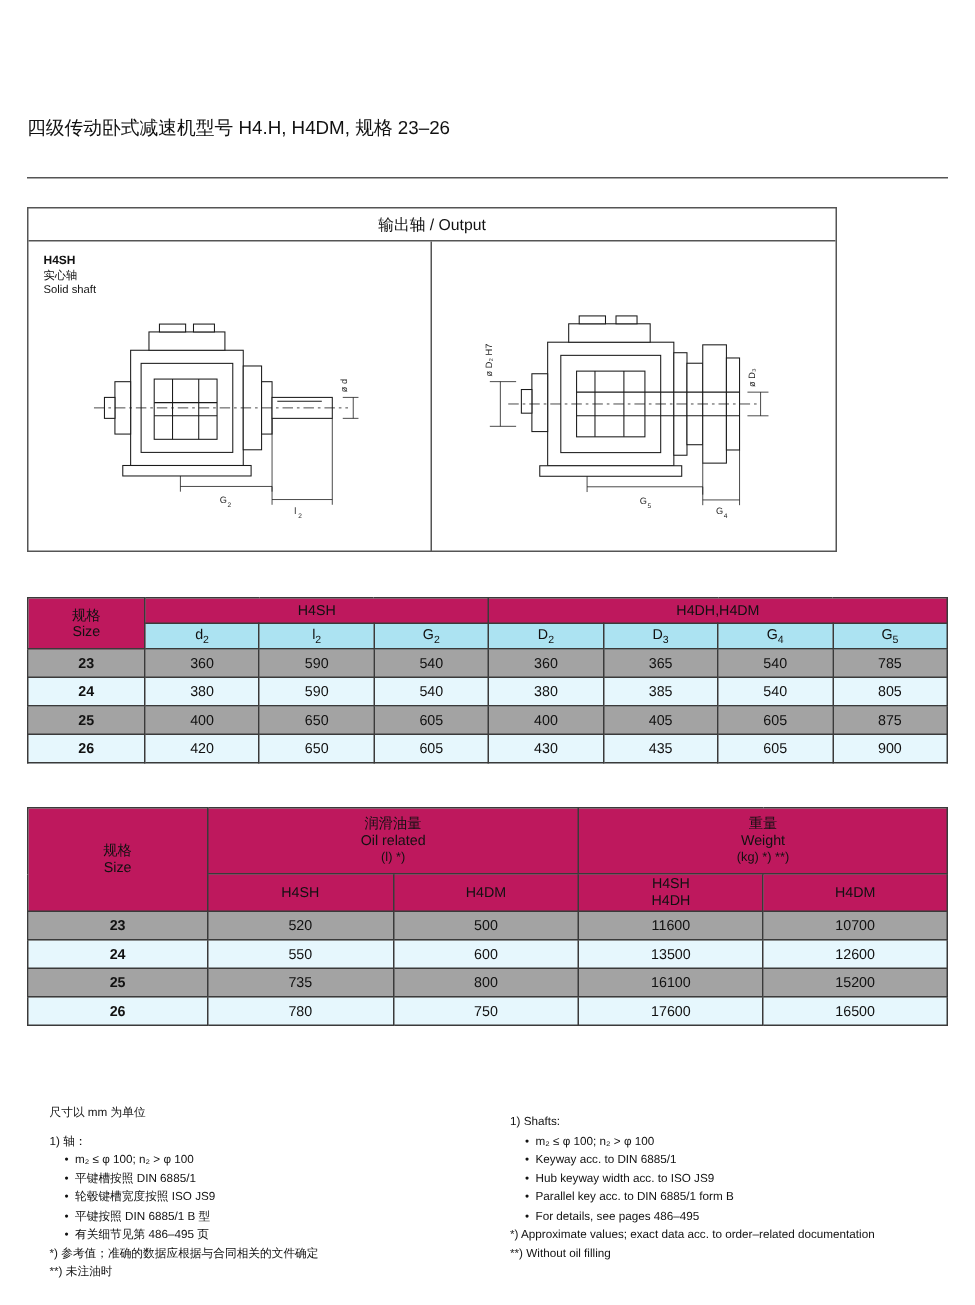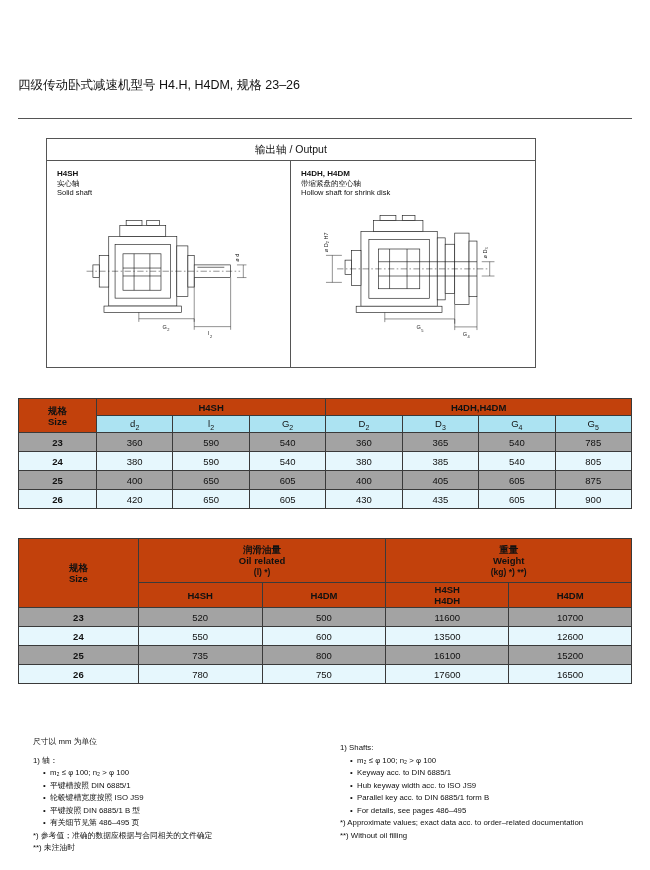--- a/index.html
+++ b/index.html
@@ -20,41 +20,41 @@
     font-size: 12.5px; color:#111; letter-spacing:0px; line-height:14px;
     white-space:nowrap; overflow:hidden;
   }
   .title-en {
     font-size: 12.5px; color:#111; line-height:15px; margin-top:2px;
     white-space:nowrap;
   }
   .header-rule { position:absolute; left:18px; top:118px; width:614px; height:1px; background:#555; }
 
   
-  .drawbox { position:absolute; left:18px; top:138px; width:490px; height:230px; border:1px solid #555;margin-left:28px; }
+  .drawbox { position:absolute; left:18px; top:138px; width:540px; height:230px; border:1px solid #555; }
   .drawbox .band {
     height:22px; border-bottom:1px solid #555; display:flex; align-items:center; justify-content:center;
     font-size:10.5px;
   }
   .drawbox .cols { display:flex; height:207px; }
   .drawbox .col { position:relative; flex:1 1 50%; height:100%; }
   .drawbox .col.left { border-right:1px solid #555; }
   .lbl { position:absolute; left:10px; top:8px; font-size:7.5px; line-height:9.5px; color:#111; }
   .lbl b { font-weight:bold; font-size:8px; }
   svg.dwg { position:absolute; left:0; top:0; width:100%; height:100%; }
 
   
   table { border-collapse: collapse; }
   .tbl1 { position:absolute; left:18px; top:398px; width:614px; }
   .tbl2 { position:absolute; left:18px; top:538px; width:614px; }
   .tbl1 td, .tbl1 th, .tbl2 td, .tbl2 th {
     border:1px solid #3a3a3a; text-align:center; vertical-align:middle;
     font-size:9.5px; color:#111;
   }
-  .hd { background:#c2410c; font-weight:bold; }
+  .hd { background:#be185d; font-weight:normal; }
   .hd-sub { background:#ace3f2; font-weight:normal; }
   .row-a { background:#a3a3a3; }
   .row-b { background:#e6f7fd; }
   .sz { font-weight:bold; }
   .two-line { line-height:11px; }
 
   
   .notes { position:absolute; left:33px; top:710px; width:614px; display:flex; font-size:7.8px; color:#111;margin-top:26px; }
   .notes .c { width:50%; padding-right:14px; line-height:12.5px; }
   .notes .c p { margin:0 0 0 0; }
@@ -133,25 +133,20 @@
             <text x="146" y="185">G</text>
             <text x="152" y="188" font-size="5">2</text>
             <text x="203" y="193">l</text>
             <text x="206" y="196" font-size="5">2</text>
             <text x="243" y="100" transform="rotate(-90 243 100)">ø d</text>
           </g>
         </svg>
       </div>
 
       <div class="col">
-        <div class="lbl">
-          <b>H4DH, H4DM</b><br>
-          <span>带缩紧盘的空心轴</span><br>
-          <span>Hollow shaft for shrink disk</span>
-        </div>
         <svg class="dwg" viewBox="0 0 307 207">
           <g stroke="#1a1a1a" fill="none" stroke-width="0.8">
             <rect x="88" y="62" width="96" height="94" fill="#ffffff"></rect>
             <rect x="98" y="72" width="76" height="74" fill="#ffffff"></rect>
             <rect x="110" y="84" width="52" height="50" fill="#ffffff"></rect>
             <rect x="104" y="48" width="62" height="14" fill="#ffffff"></rect>
             <rect x="112" y="42" width="20" height="6" fill="#ffffff"></rect>
             <rect x="140" y="42" width="16" height="6" fill="#ffffff"></rect>
 
             <rect x="76" y="86" width="12" height="44" fill="#ffffff"></rect>

